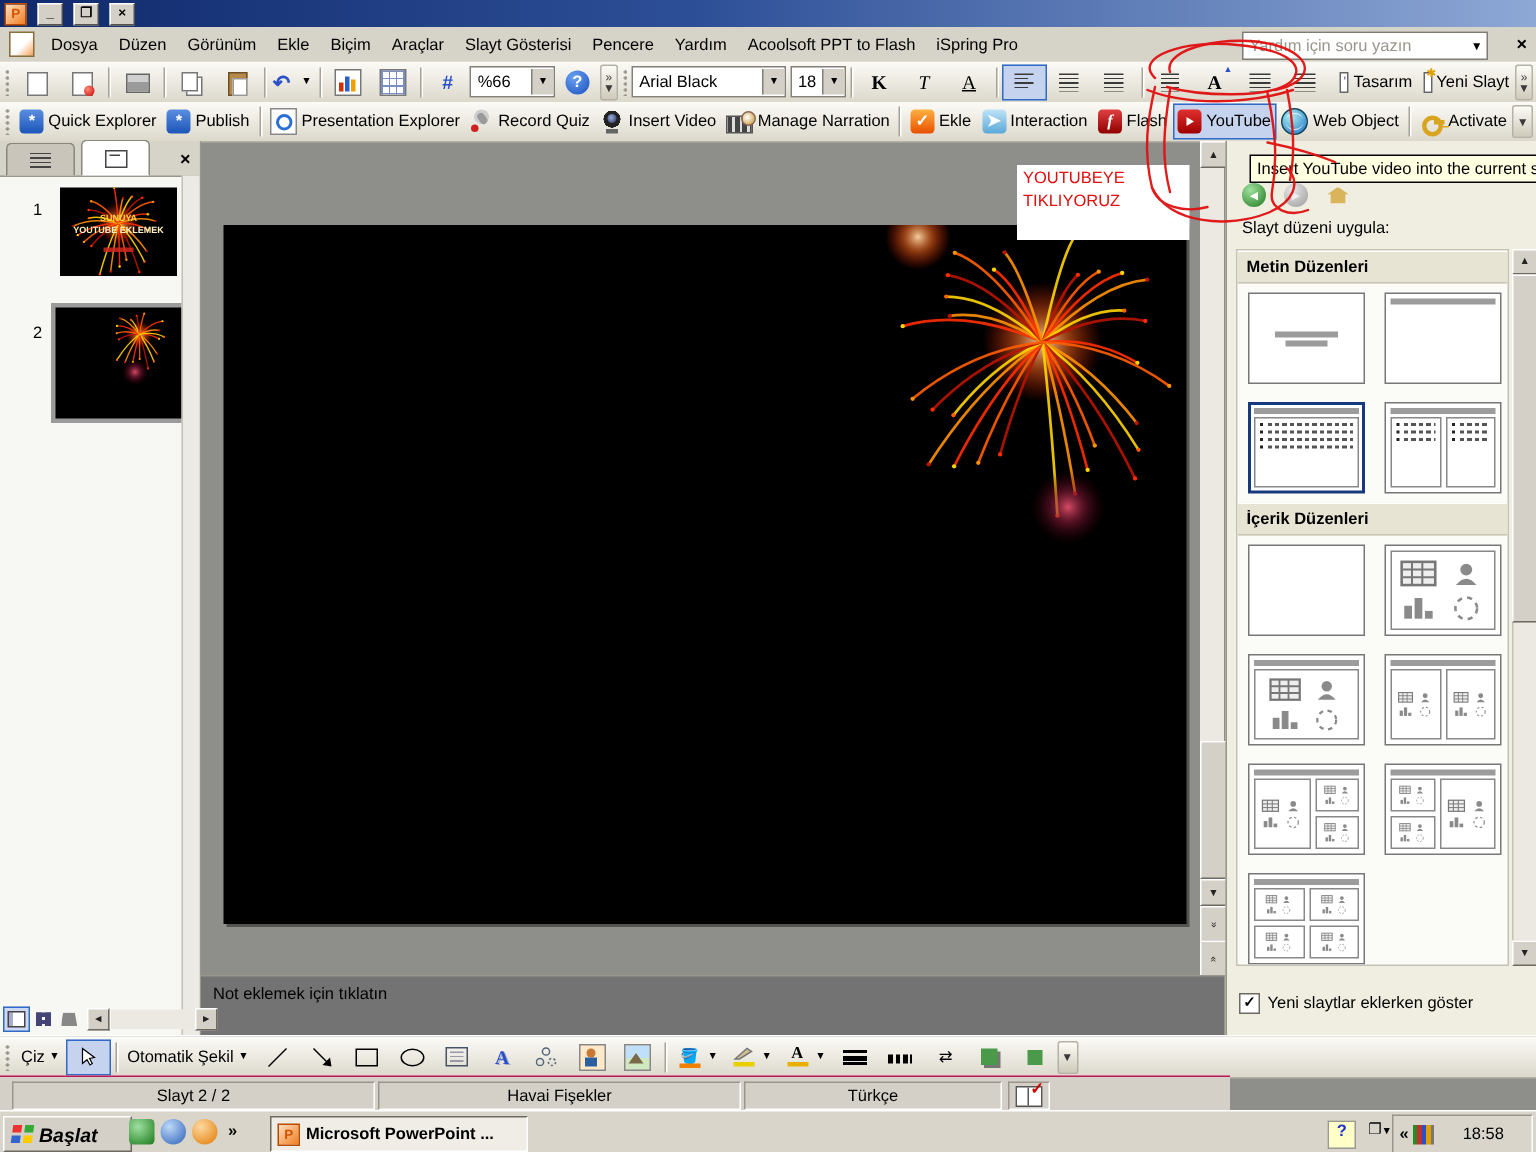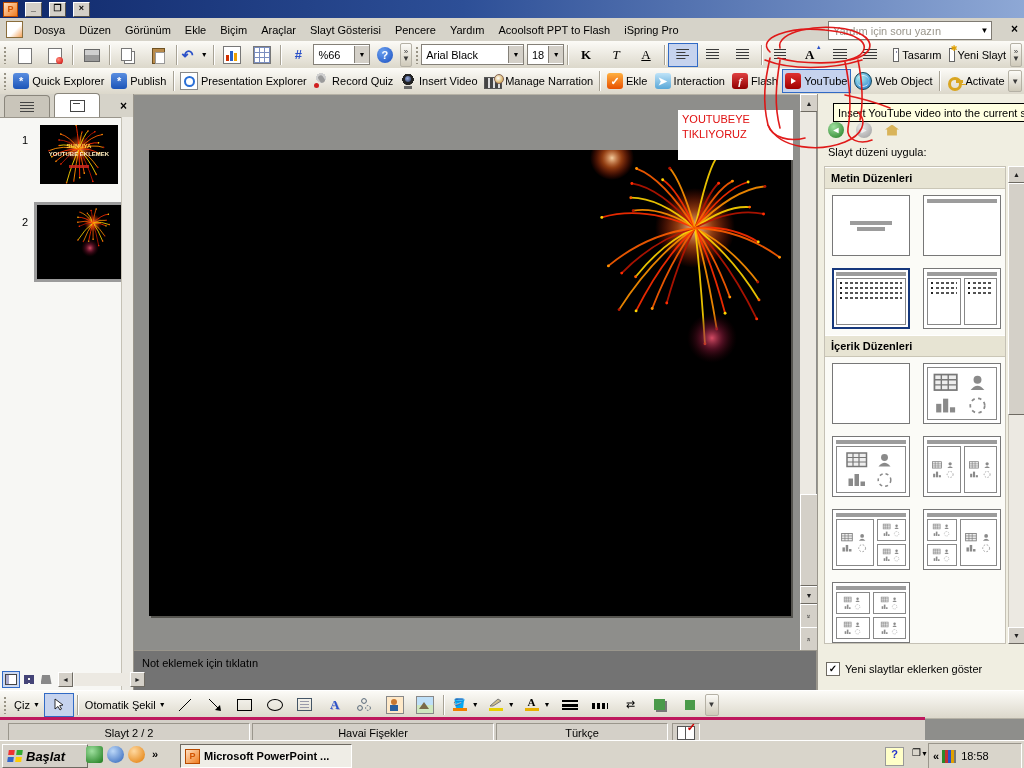--- a/index.html
+++ b/index.html
@@ -144,21 +144,21 @@
   .dwA{font-weight:bold;font-family:"Liberation Serif",serif;font-size:13px;color:#2a50c8;text-shadow:1px 1px 0 #aac}
   .colorbtn{display:flex;flex-direction:column;align-items:center;gap:1px;width:18px}
   .cbar{width:14px;height:3px}
   .lnico{width:16px;height:10px;background:linear-gradient(#000 0 2px,rgba(0,0,0,0) 2px 4px,#000 4px 7px,rgba(0,0,0,0) 7px 8px,#000 8px 10px)}
   .dsico{width:16px;height:6px;background:repeating-linear-gradient(90deg,#000 0 3px,rgba(0,0,0,0) 3px 5px);margin-top:2px}
   .arsico{font-size:11px;letter-spacing:-2px}
   .shico{width:11px;height:11px;background:#4a9a4a;box-shadow:2px 2px 0 #777}
   .cube{width:10px;height:10px;background:#4a9a4a;position:relative;margin:2px}
   .cube::before{content:"";position:absolute;left:2px;top:-3px;width:10px;height:10px;background:#6fbf6f;z-index:-1}
   
-  #statusbar{left:0;top:717px;width:925px;height:23px;background:#d4d0c8;border-top:3px solid #be185d}
+  #statusbar{left:0;top:717px;width:820px;height:23px;background:#d4d0c8;border-top:1px solid #be185d}
   .spanel{position:absolute;top:3px;height:17px;border:1px solid;border-color:#9a968c #fff #fff #9a968c;display:flex;align-items:center;justify-content:center}
   .bookico{width:16px;height:12px;background:#fff;border:1px solid #555;position:relative}
   .bookico::before{content:"";position:absolute;left:7px;top:0;bottom:0;width:1px;background:#555}
   .bookico::after{content:"✓";position:absolute;right:-2px;top:-6px;color:#c00;font-weight:bold;font-size:11px}
   
   #taskbar{left:0;top:740px;width:1024px;height:28px;background:#d9d5cb;border-top:1px solid #fff}
   #startbtn{position:absolute;left:2px;top:3px;width:74px;height:22px;display:flex;align-items:center;gap:4px;padding:0 5px;font-weight:bold;font-style:italic;font-size:13px}
   .flag{width:14px;height:12px;transform:skewX(-8deg);background:
     linear-gradient(#e33 0 0) 0 0/6px 5px no-repeat,
     linear-gradient(#3a3 0 0) 8px 0/6px 5px no-repeat,
@@ -978,17 +978,17 @@
     </div>
     <div id="taskbtn">
       <span class="appico">P</span>
       <span style="white-space:nowrap;overflow:hidden">Microsoft PowerPoint ...</span>
     </div>
     <div class="abs" style="right:120px;top:6px;width:17px;height:17px;background:#ffffc8;border:1px solid #999;text-align:center;font-weight:bold;color:#23c">?</div>
     <div class="abs" style="right:96px;top:6px;font-size:10px">❐<span style="font-size:7px">▼</span></div>
     <div id="tray">
       <span style="font-weight:bold">«</span>
       <span class="books"></span>
-      <span style="margin-left:2px">18:58</span>
+      <span style="margin-left:16px">18:58</span>
     </div>
   </div>
 
 </div>
 
 </body></html>

